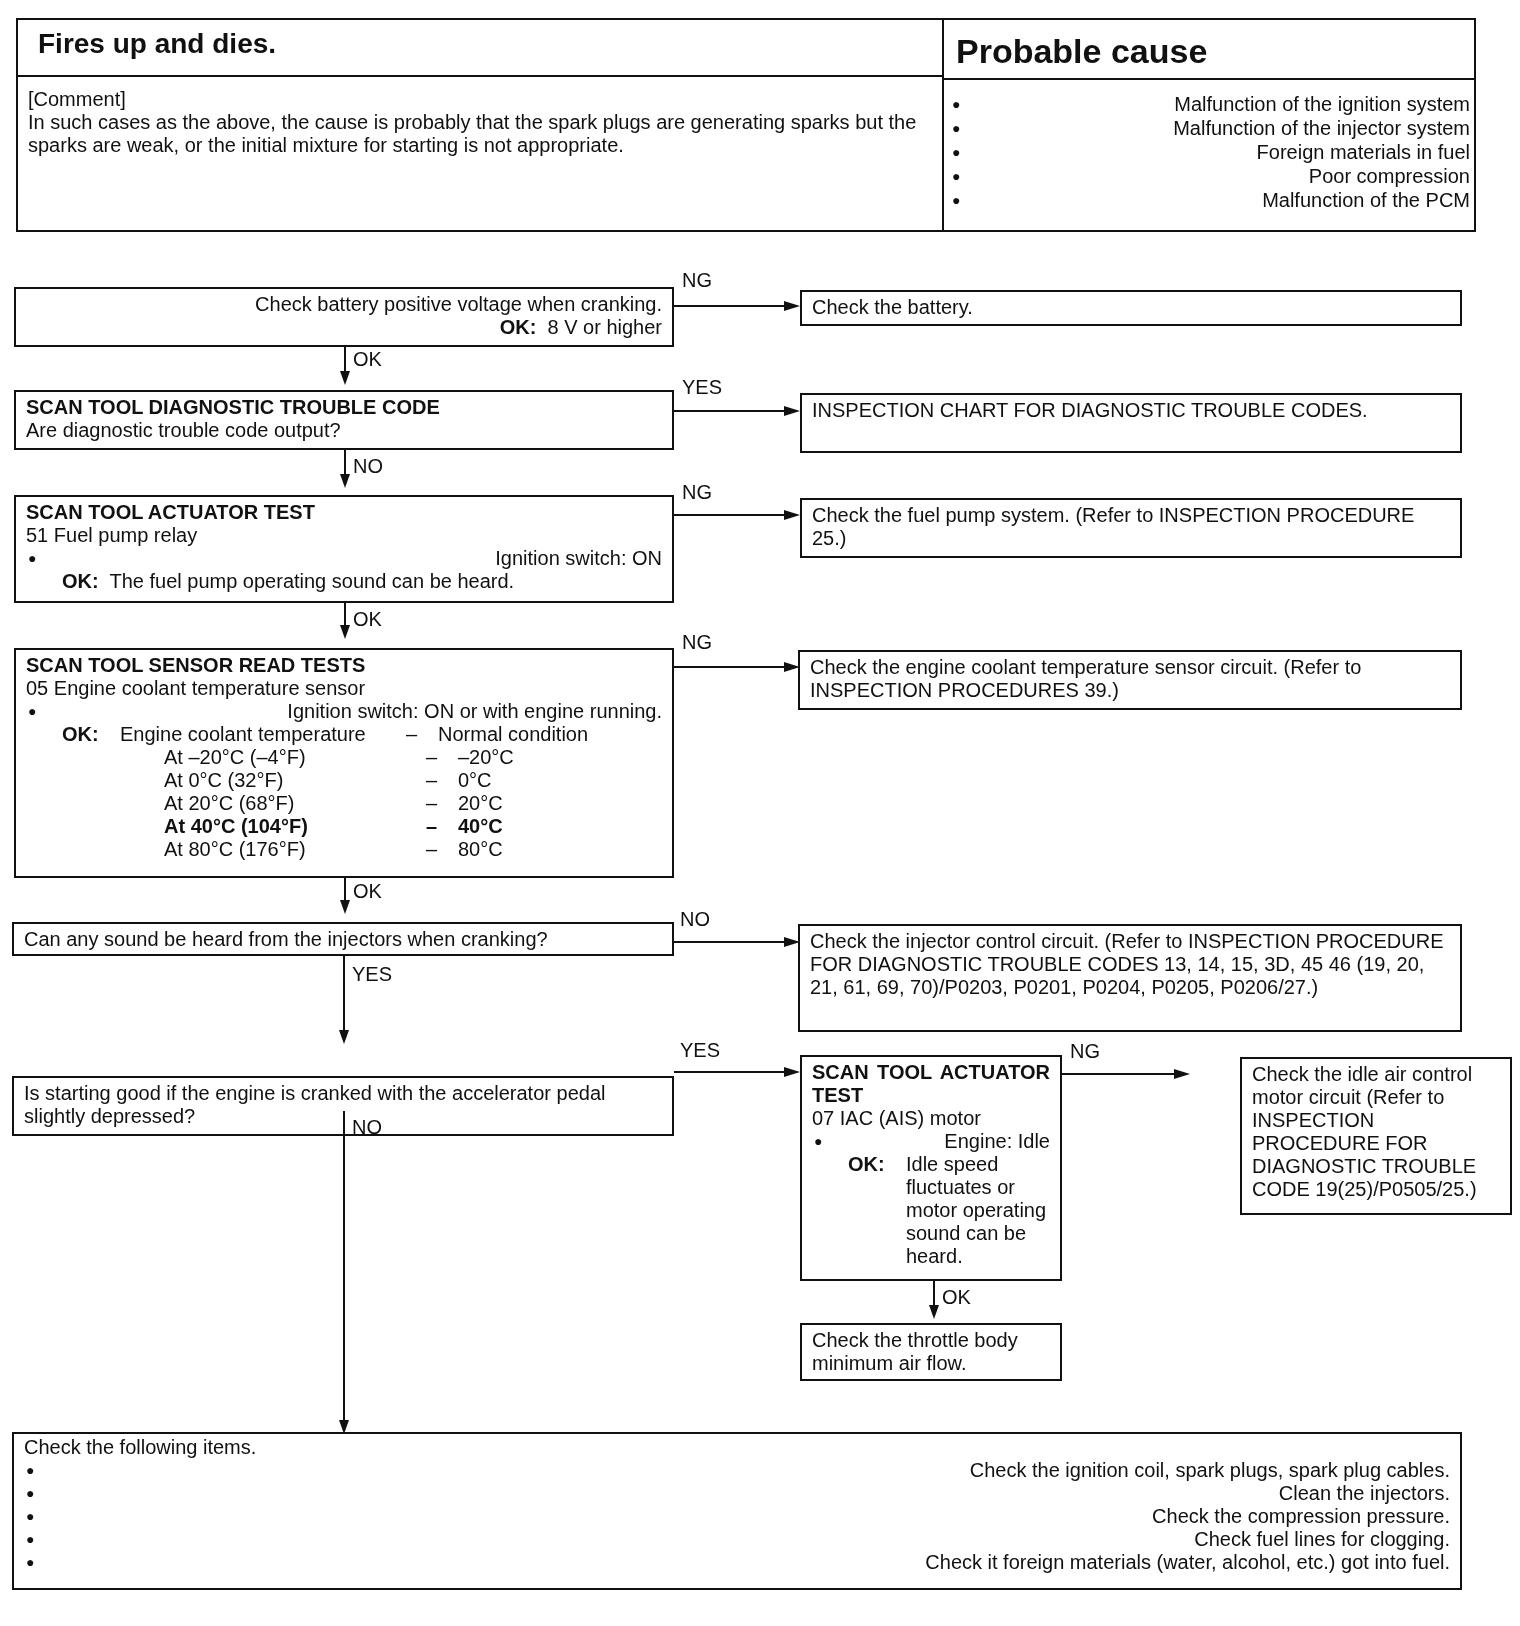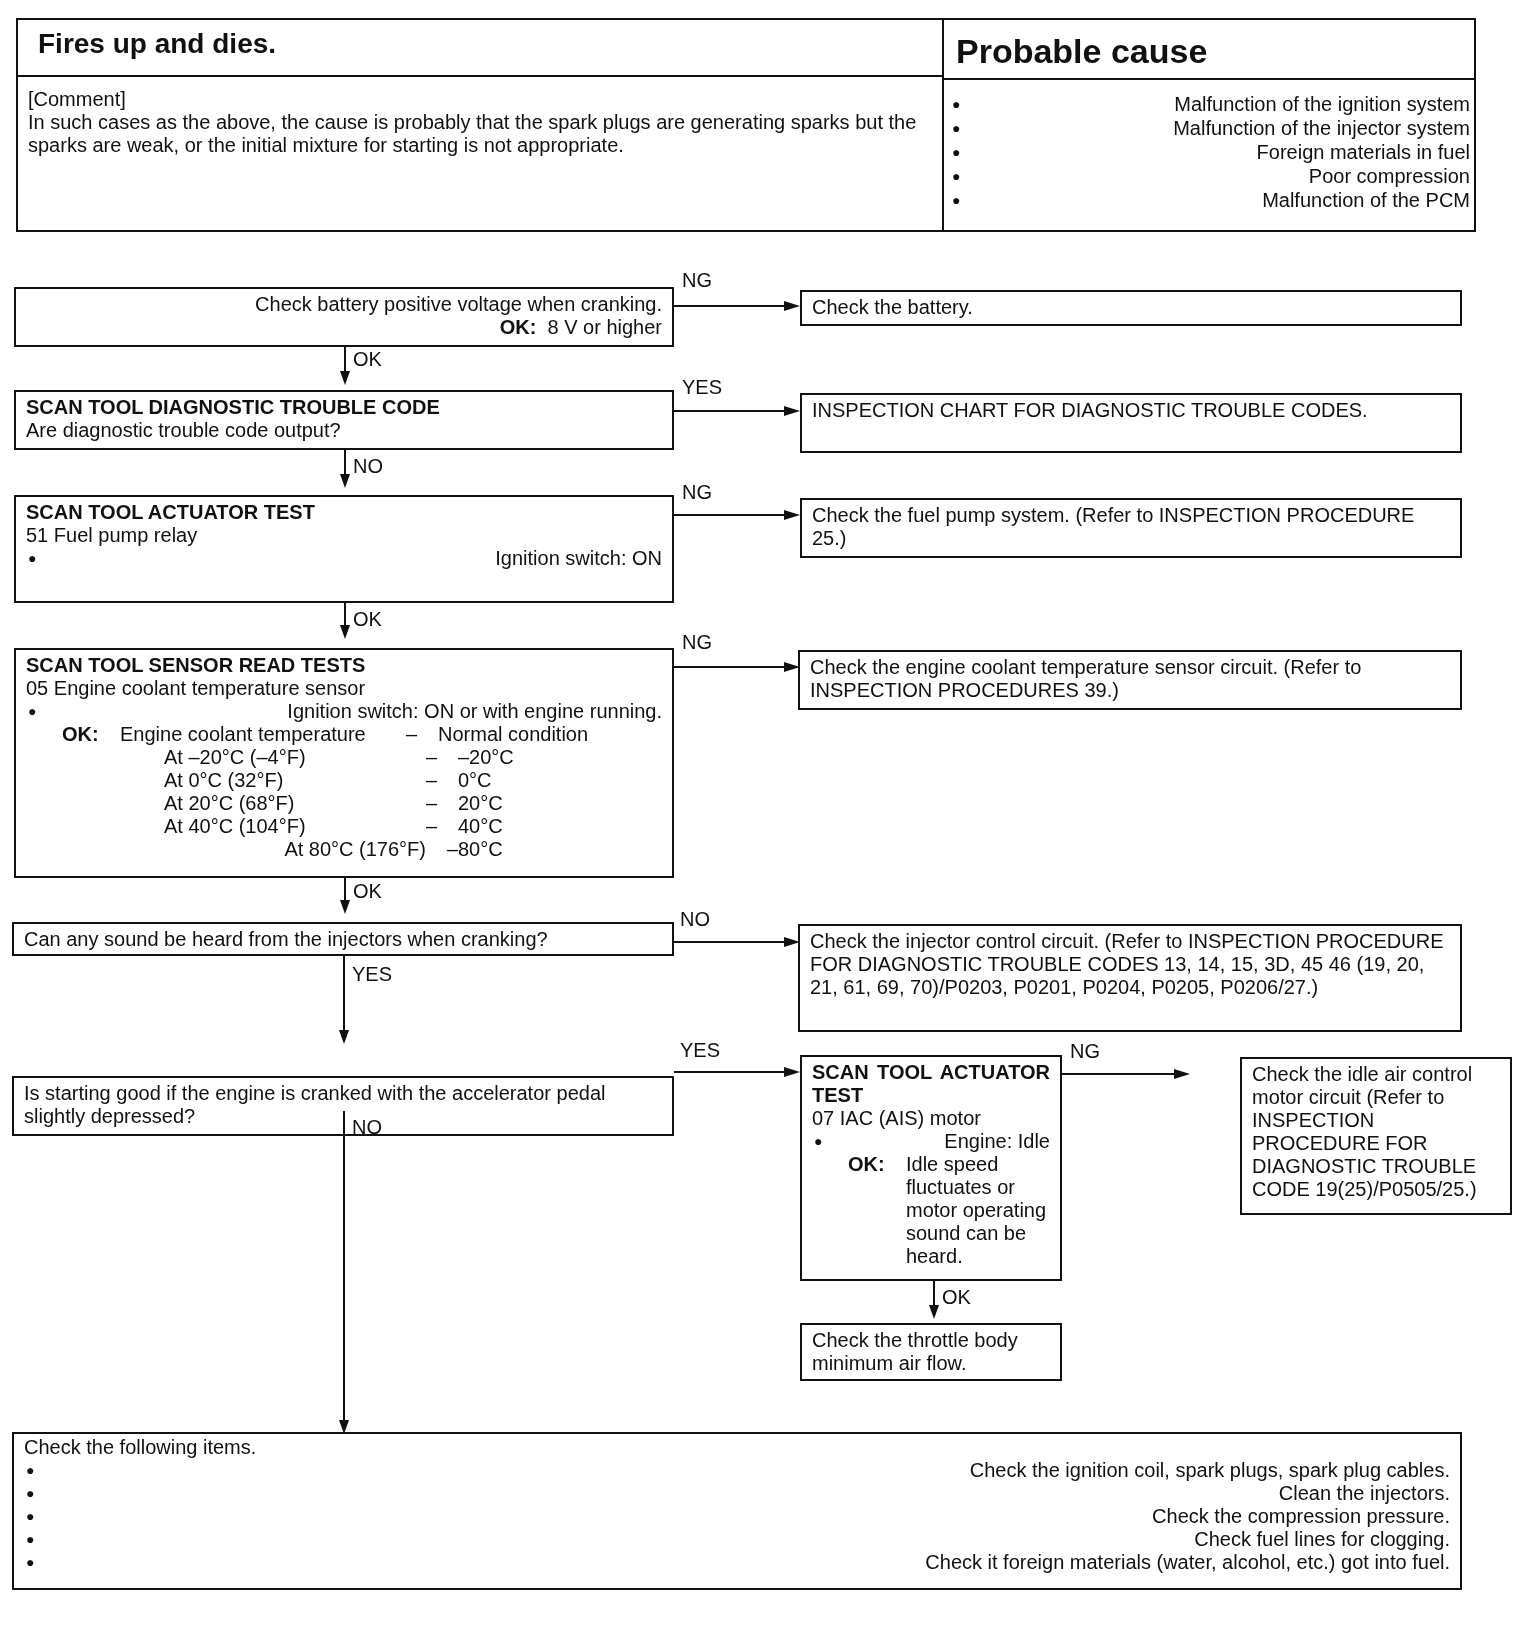--- a/index.html
+++ b/index.html
@@ -70,20 +70,21 @@
 <div class="vline" style="left:344px;top:450px;height:24px;"></div>
 <div class="arrow-down" style="left:340px;top:474px;"></div>
 <div class="lbl" style="left:353px;top:455px;">NO</div>
 
 <div class="box" style="left:14px;top:495px;width:660px;height:108px;">
   <div class="b">SCAN TOOL ACTUATOR TEST</div>
   <div>51  Fuel pump relay</div>
   <ul class="bul">
       <li>Ignition switch: ON</li>
     </ul>
+  <div style="padding-left:36px;"><span class="b">OK:</span>&nbsp; <span>The fuel pump operating sound can be heard.</span></div>
 </div>
 <div class="lbl" style="left:682px;top:481px;">NG</div>
 <div class="hline" style="left:674px;top:514px;width:110px;"></div>
 <div class="arrow-right" style="left:784px;top:510px;"></div>
 <div class="box" style="left:800px;top:498px;width:662px;height:60px;">
   <span>Check the fuel pump system. (Refer to INSPECTION PROCEDURE 25.)</span>
 </div>
 <div class="vline" style="left:344px;top:603px;height:22px;"></div>
 <div class="arrow-down" style="left:340px;top:625px;"></div>
 <div class="lbl" style="left:353px;top:608px;">OK</div>
@@ -108,26 +109,26 @@
   <div class="row" style="padding-left:138px;">
     <span style="width:262px;">At 0°C (32°F)</span>
     <span style="width:32px;">–</span>
     <span>0°C</span>
   </div>
   <div class="row" style="padding-left:138px;">
     <span style="width:262px;">At 20°C (68°F)</span>
     <span style="width:32px;">–</span>
     <span>20°C</span>
   </div>
-  <div class="row" style="padding-left:138px;">
+  <div class="row" style="padding-left:138px;font-weight:bold;">
     <span style="width:262px;">At 40°C (104°F)</span>
     <span style="width:32px;">–</span>
     <span>40°C</span>
   </div>
-  <div class="row" style="padding-left:138px;text-align:right;">
+  <div class="row" style="padding-left:138px;">
     <span style="width:262px;">At 80°C (176°F)</span>
     <span style="width:32px;">–</span>
     <span>80°C</span>
   </div>
 </div>
 <div class="lbl" style="left:682px;top:631px;">NG</div>
 <div class="hline" style="left:674px;top:666px;width:110px;"></div>
 <div class="arrow-right" style="left:784px;top:662px;"></div>
 <div class="box" style="left:798px;top:650px;width:664px;height:60px;">
   <span>Check the engine coolant temperature sensor circuit. (Refer to INSPECTION PROCEDURES 39.)</span>

